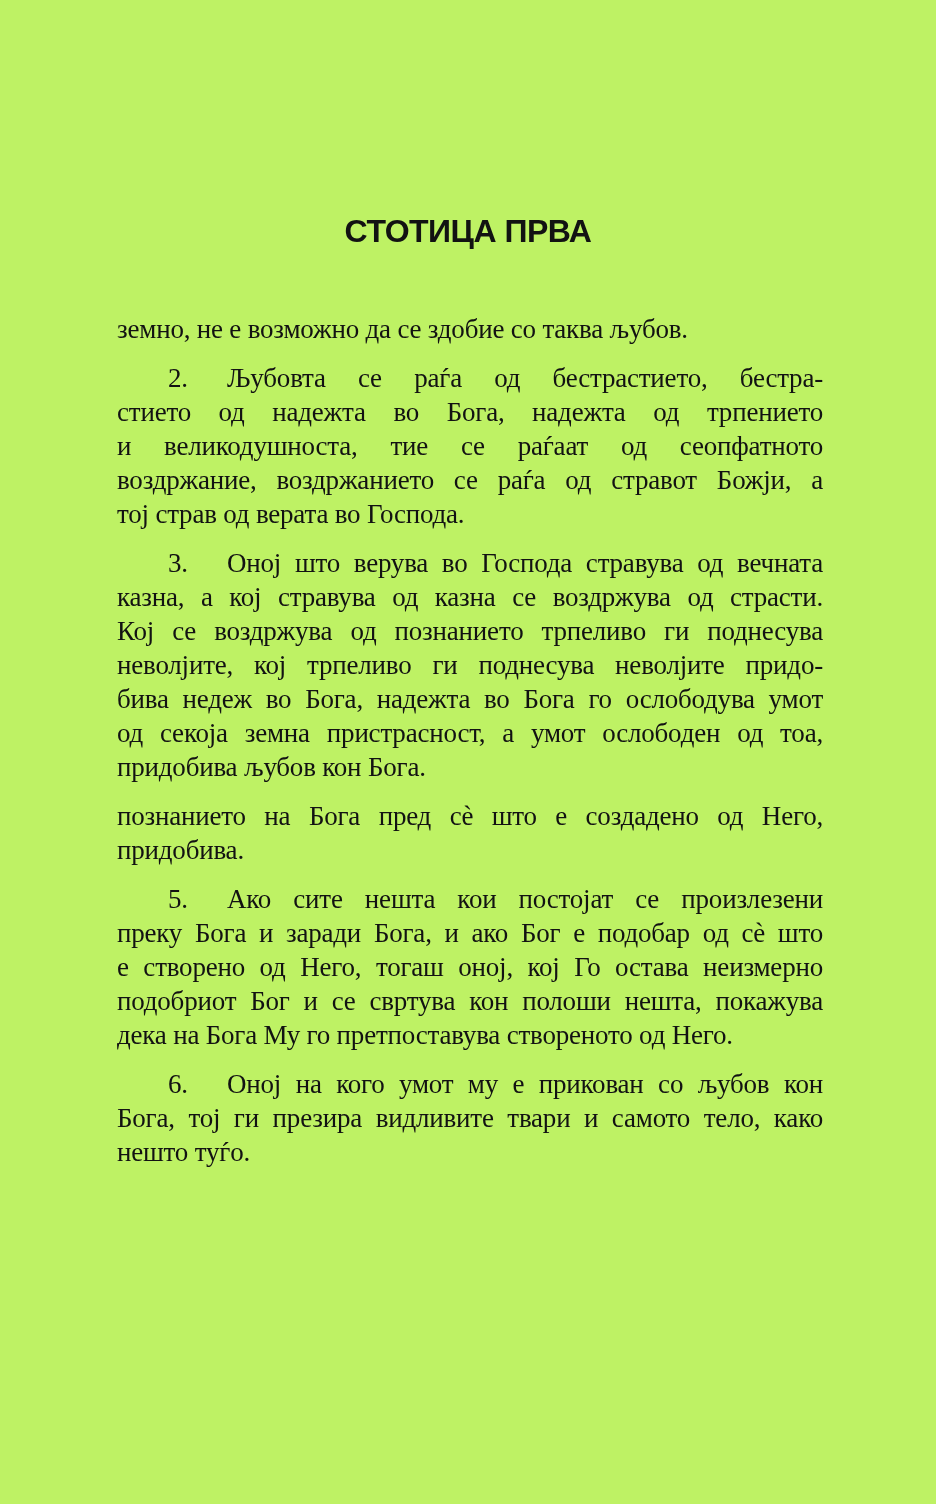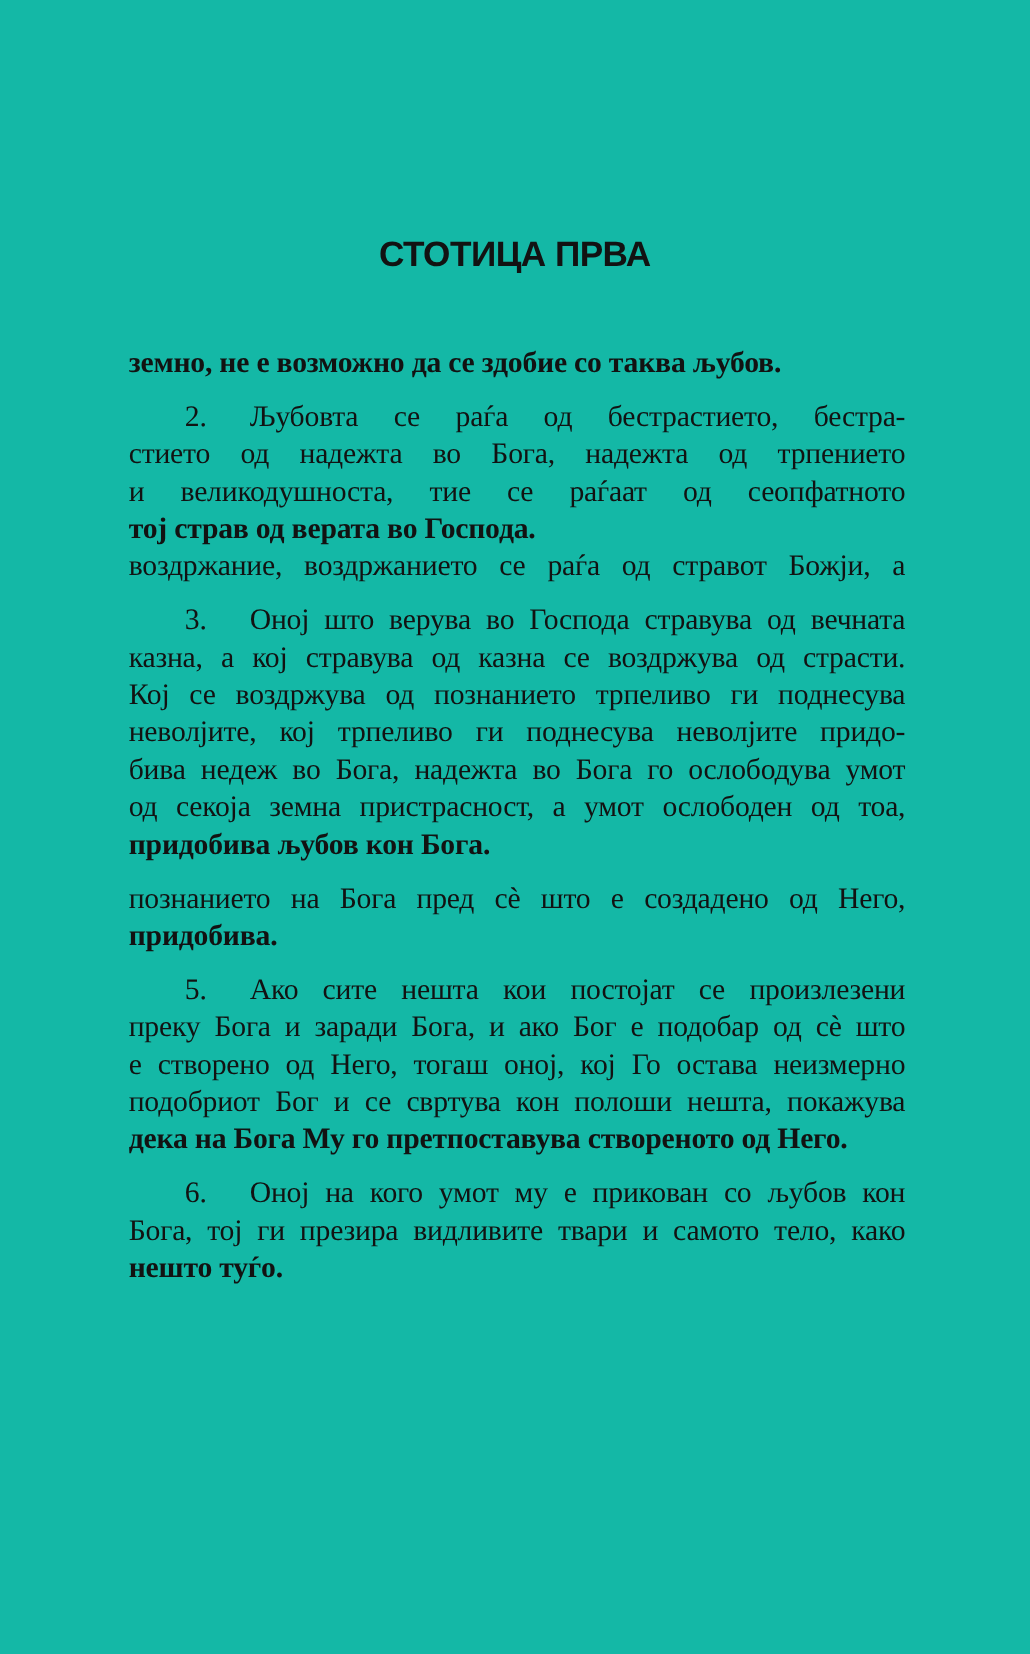--- a/index.html
+++ b/index.html
@@ -4,21 +4,21 @@
 <style>
   html, body {
     margin: 0;
     padding: 0;
     background: #ffffff;
   }
   .page {
     position: relative;
     width: 936px;
     height: 1504px;
-    background: #14b8a6;
+    background: #bef264;
     box-sizing: border-box;
     padding-top: 212px;
     overflow: hidden;
   }
   .title {
     margin: 0;
     text-align: center;
     font-family: "Liberation Sans", "DejaVu Sans", sans-serif;
     font-weight: 700;
     font-size: 32px;
@@ -40,21 +40,20 @@
   }
   .para:last-child {
     margin-bottom: 16px;
   }
   .line {
     text-align: justify;
     text-align-last: justify;
   }
   .line.last {
     text-align-last: left;
-    font-weight: bold;
   }
   .line.first {
     text-indent: 51px;
   }
   .pnum {
     display: inline-block;
     width: 59px;
     text-indent: 0;
   }
 </style>
@@ -64,22 +63,22 @@
 <div class="page">
   <h1 class="title">СТОТИЦА ПРВА</h1>
   <div class="text-block" id="paragraphs">
       <div class="para">
         <div class="line last">земно, не е возможно да се здобие со таква љубов.</div>
       </div>
       <div class="para">
         <div class="line first"><span class="pnum">2.</span>Љубовта се раѓа од бестрастието, бестра-</div>
         <div class="line">стието од надежта во Бога, надежта од трпението</div>
         <div class="line">и великодушноста, тие се раѓаат од сеопфатното</div>
+        <div class="line">воздржание, воздржанието се раѓа од стравот Божји, а</div>
         <div class="line last">тој страв од верата во Господа.</div>
-        <div class="line">воздржание, воздржанието се раѓа од стравот Божји, а</div>
       </div>
       <div class="para">
         <div class="line first"><span class="pnum">3.</span>Оној што верува во Господа стравува од вечната</div>
         <div class="line">казна, а кој стравува од казна се воздржува од страсти.</div>
         <div class="line">Кој се воздржува од познанието трпеливо ги поднесува</div>
         <div class="line">неволјите, кој трпеливо ги поднесува неволјите придо-</div>
         <div class="line">бива недеж во Бога, надежта во Бога го ослободува умот</div>
         <div class="line">од секоја земна пристрасност, а умот ослободен од тоа,</div>
         <div class="line last">придобива љубов кон Бога.</div>
       </div>

